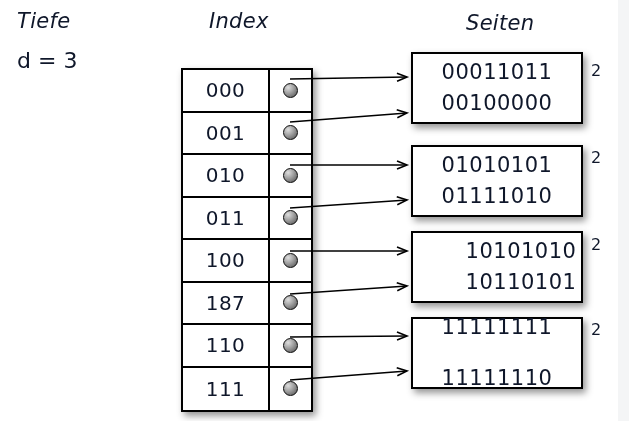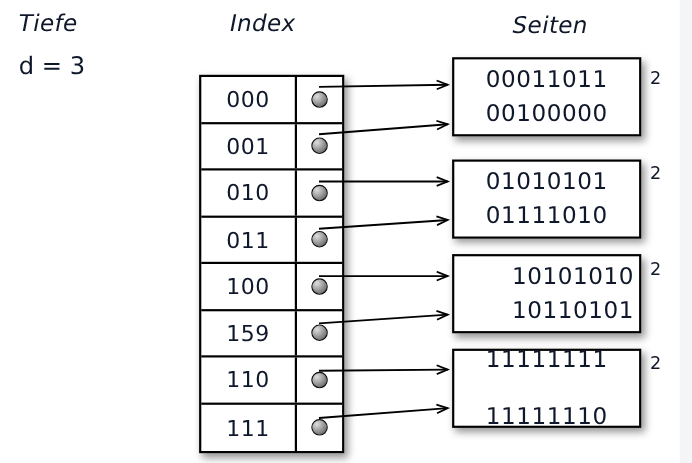--- a/index.html
+++ b/index.html
@@ -164,21 +164,21 @@
           <span class="dot"></span>
         </div>
     </div>
     <div class="index-row">
       <div class="key-cell">100</div>
       <div class="ptr-cell">
           <span class="dot"></span>
         </div>
     </div>
     <div class="index-row">
-      <div class="key-cell">159</div>
+      <div class="key-cell">187</div>
       <div class="ptr-cell">
           <span class="dot"></span>
         </div>
     </div>
     <div class="index-row">
       <div class="key-cell">110</div>
       <div class="ptr-cell">
           <span class="dot"></span>
         </div>
     </div>

